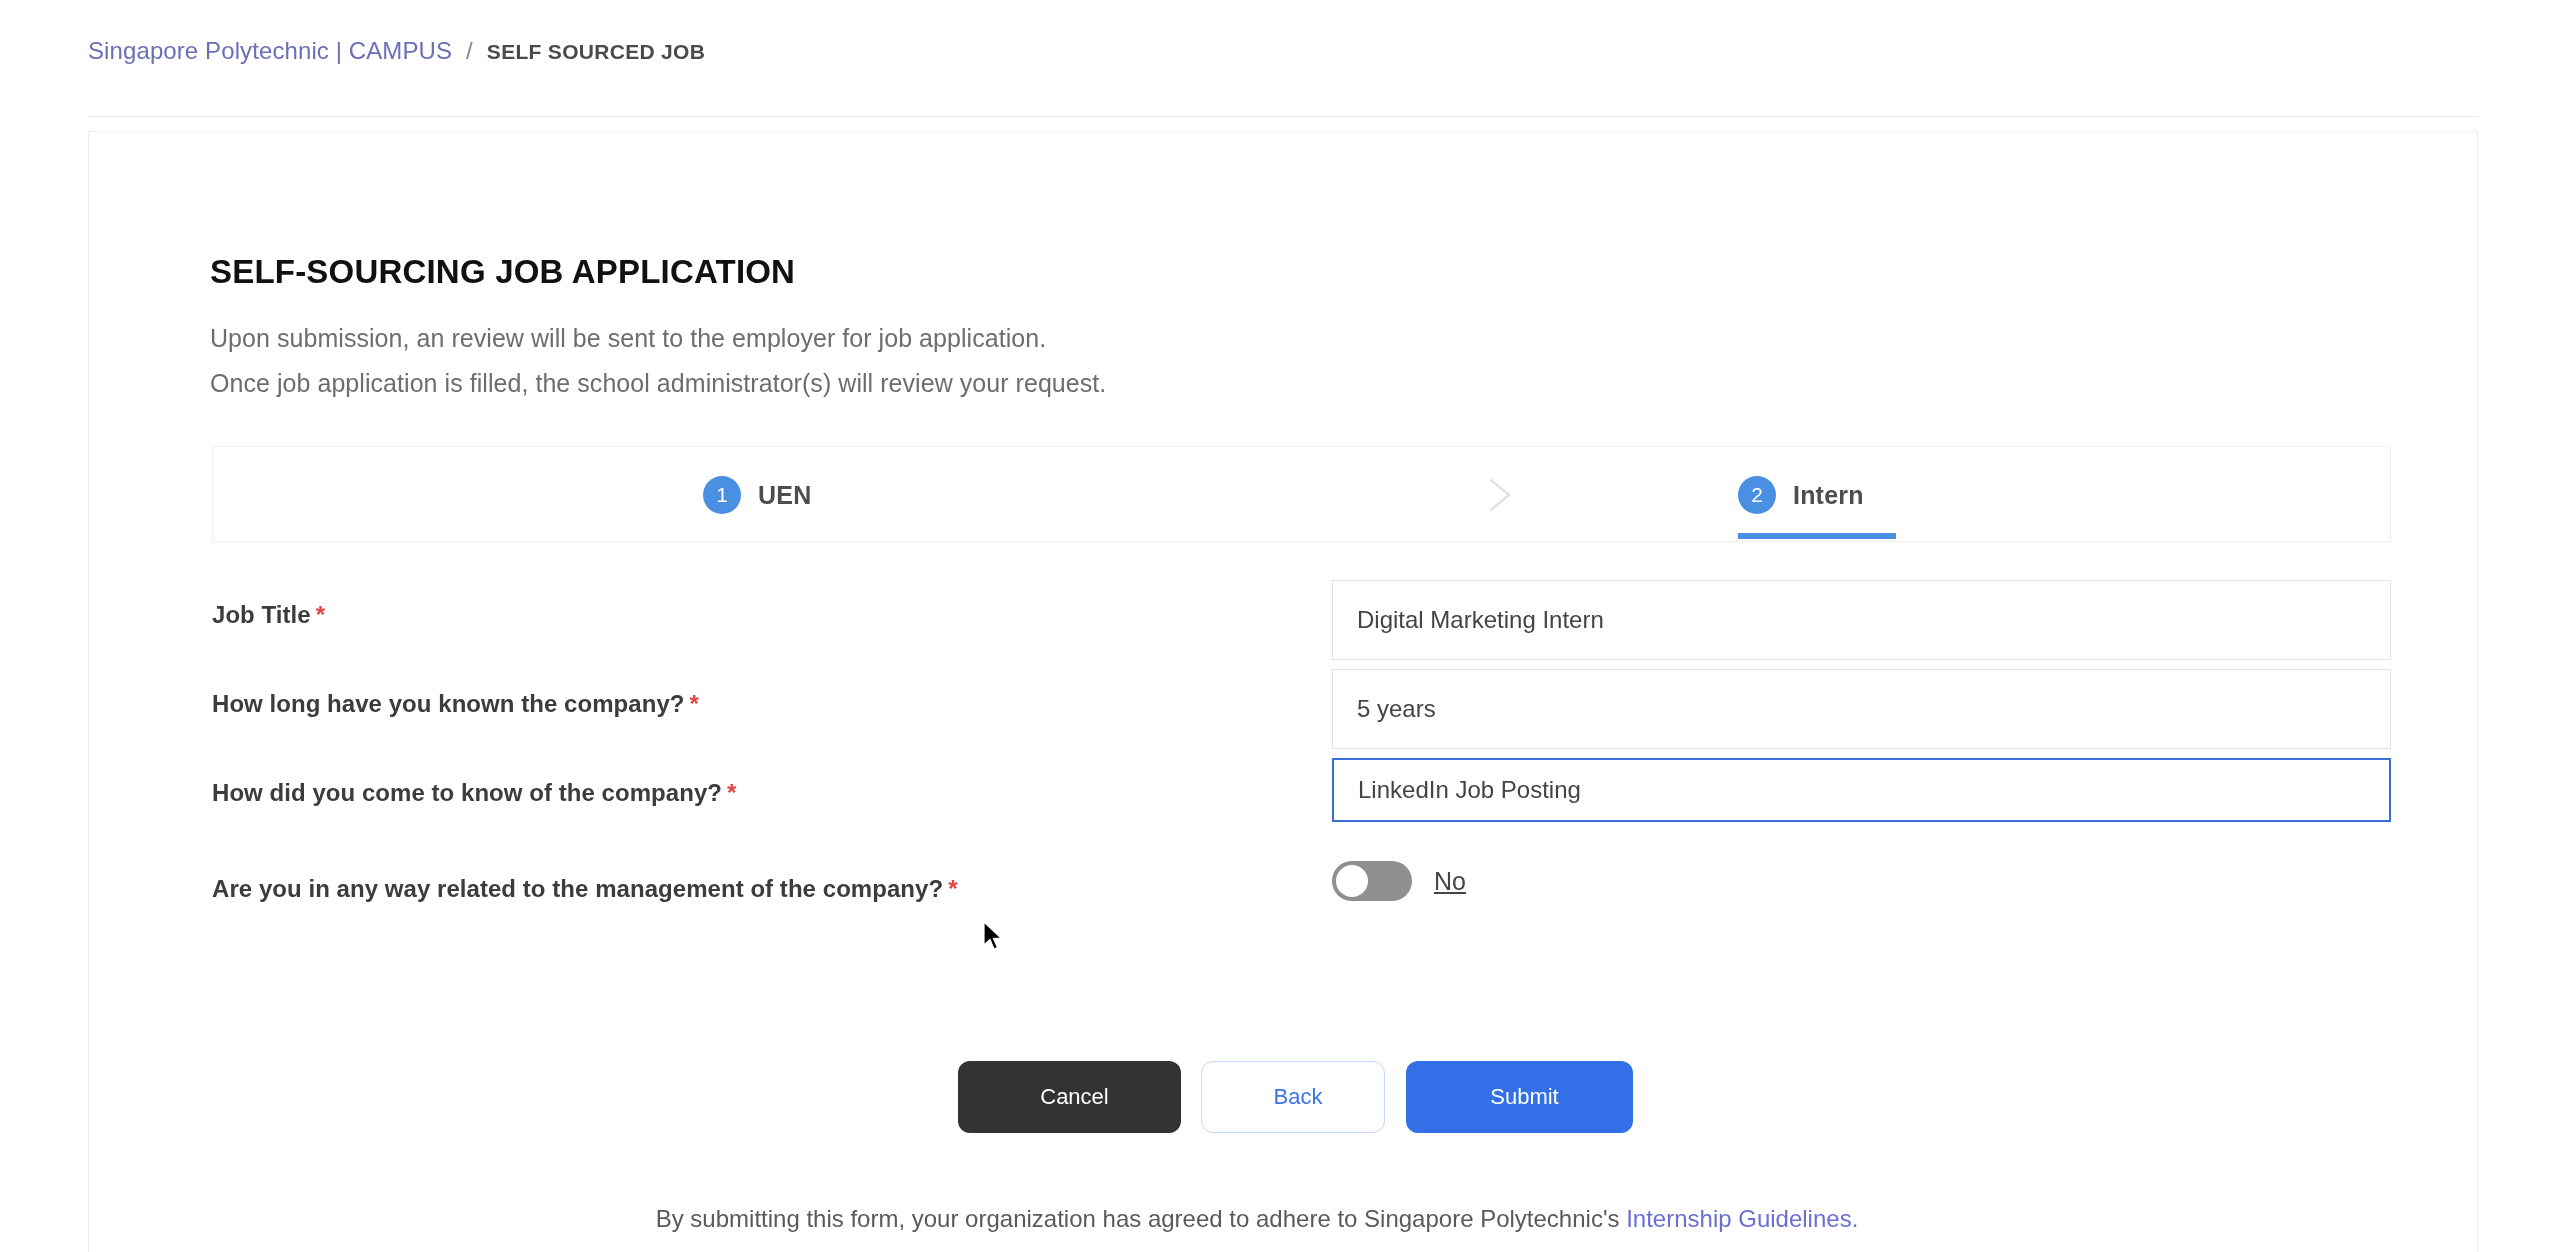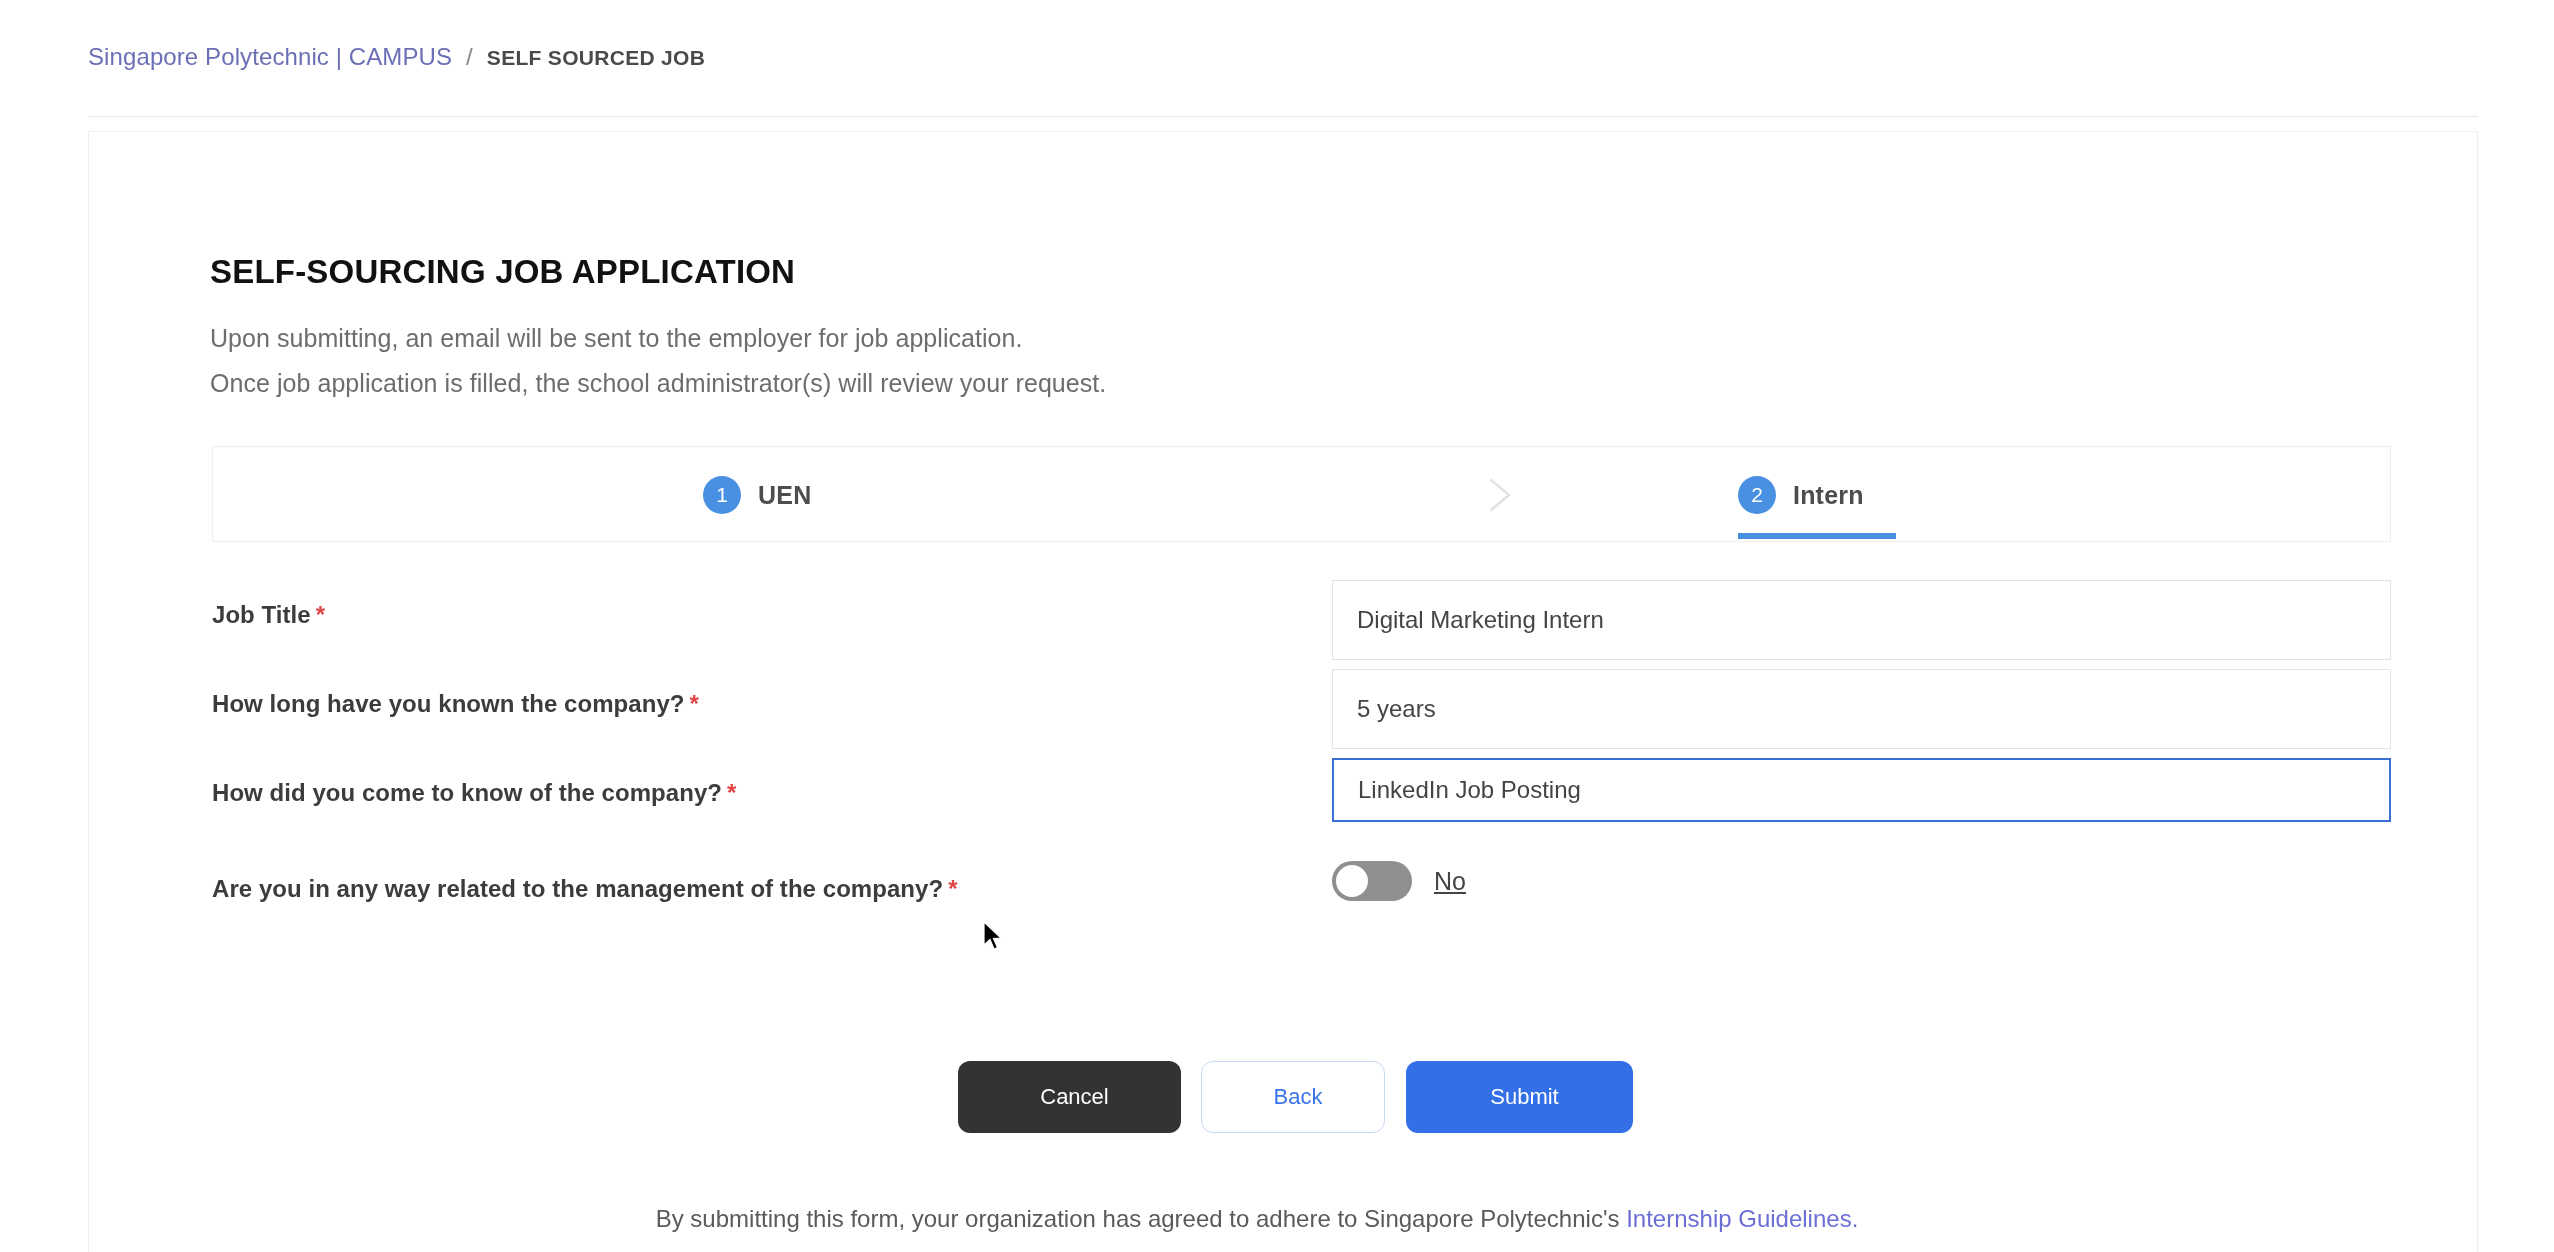--- a/index.html
+++ b/index.html
@@ -15,21 +15,21 @@
     overflow: hidden;
     position: relative;
   }
 
   
   .breadcrumb {
     position: absolute;
     left: 88px;
     top: 36px;
     font-size: 24px;
-    line-height: 42px;
+    line-height: 30px;
     white-space: nowrap;
     letter-spacing: 0.1px;
   }
   .crumb-link {
     color: #6b6fb5;
     text-decoration: none;
   }
   .crumb-sep {
     color: #8a8a8a;
     margin: 0 14px;
@@ -281,21 +281,21 @@
 
 <div class="breadcrumb">
   <a class="crumb-link" href="#">Singapore Polytechnic | CAMPUS</a><span class="crumb-sep">/</span><span class="crumb-current">SELF SOURCED JOB</span>
 </div>
 
 <div class="top-divider"></div>
 
 <div class="card"></div>
 
 <div class="page-title">SELF-SOURCING JOB APPLICATION</div>
-<div class="intro-line intro-1">Upon submitting, an email will be sent to the employer for job application.</div>
+<div class="intro-line intro-1">Upon submission, an review will be sent to the employer for job application.</div>
 <div class="intro-line intro-2">Once job application is filled, the school administrator(s) will review your request.</div>
 
 <div class="stepper">
   <div class="step step-1">
     <span class="step-circle">1</span>
     <span class="step-label">UEN</span>
   </div>
 
   <div class="step-chevron">
     <svg width="26" height="36" viewBox="0 0 26 36" fill="none" xmlns="http://www.w3.org/2000/svg">

